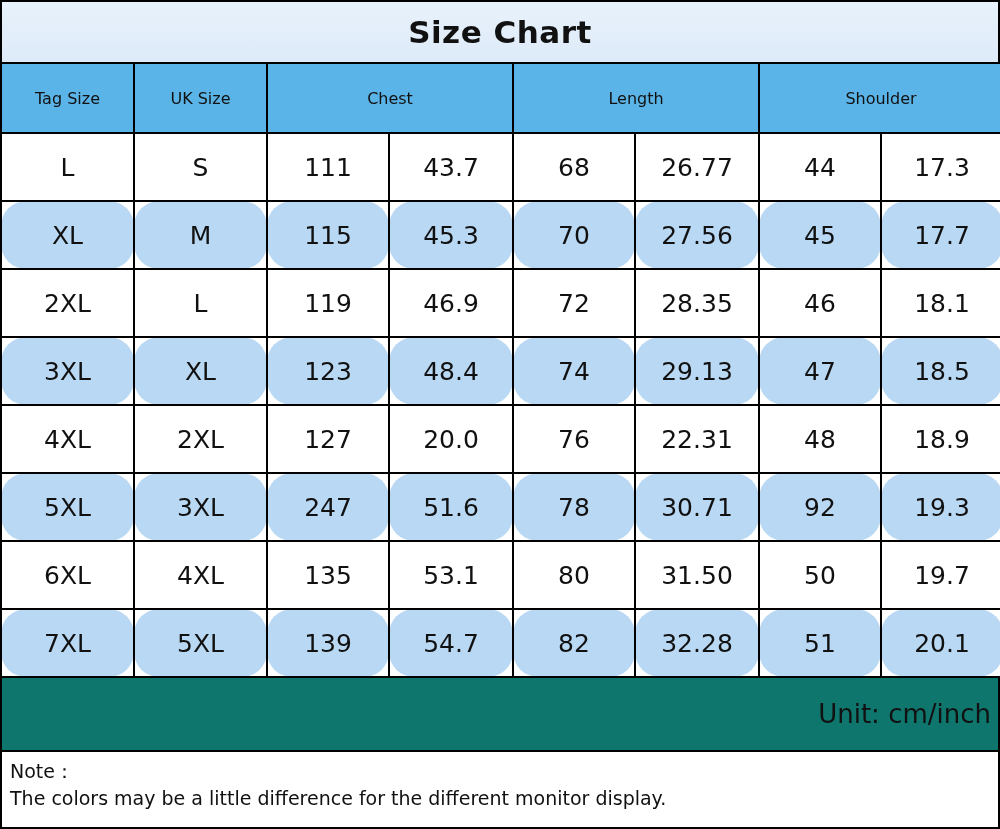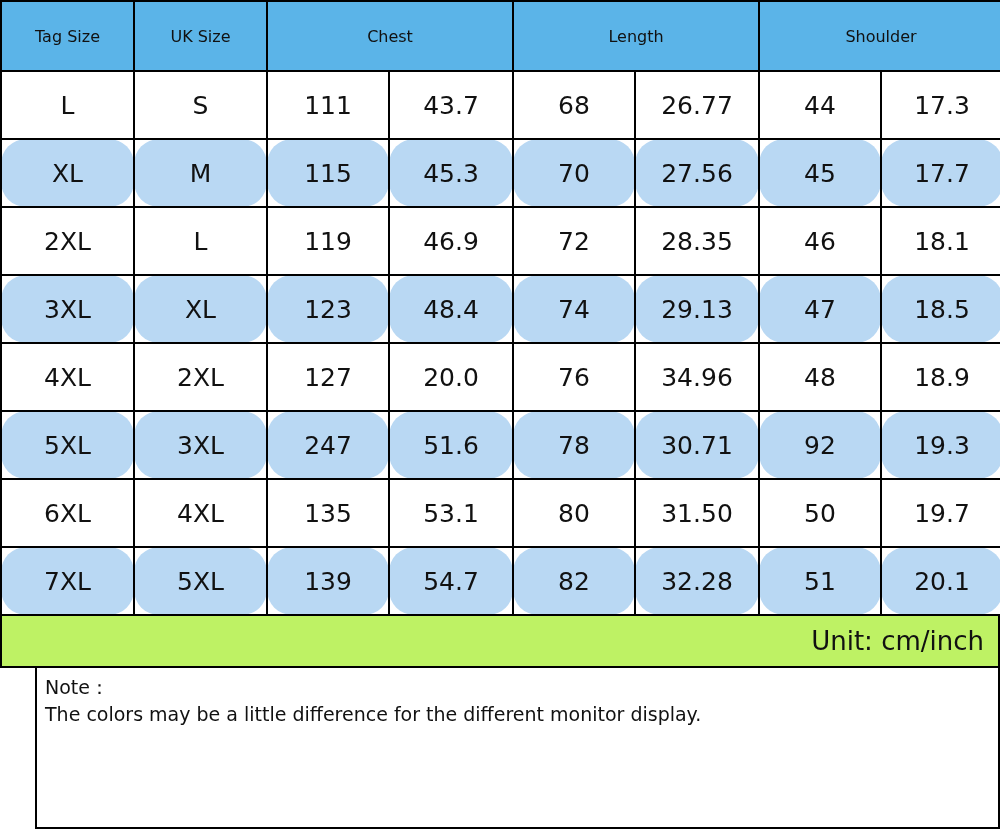--- a/index.html
+++ b/index.html
@@ -76,55 +76,57 @@
     background: #ffffff;
   }
   tr.row-even td {
     background: #b9d8f3;
     border-radius: 25px;
   }
   
   .unit-band {
     border: 2px solid #000000;
     border-top: none;
-    height: 52px;
-    box-sizing: border-box;
-    background: #bef264;
+    height: 74px;
+    box-sizing: border-box;
+    background: #0f766e;
     display: flex;
     align-items: center;
     justify-content: flex-end;
-    padding-right: 14px;
+    padding-right: 7px;
   }
   .unit-text {
     font-size: 26px;
     color: #111111;
   }
   
   .notes {
     border: 2px solid #000000;
     border-top: none;
     box-sizing: border-box;
     flex: 1 1 auto;
     background: #ffffff;
     padding: 6px 8px 2px 8px;
     overflow: hidden;
-    margin-left: 35px;
   }
   .note-line {
     font-size: 19px;
     color: #111111;
     line-height: 27px;
     white-space: nowrap;
   }
 </style>
 </head>
 <body>
 
 <div class="sheet">
 
+  <div class="title-band">
+    <div class="title-text">Size Chart</div>
+  </div>
 
   <table class="size-table">
     <colgroup>
       <col class="c-tag">
         <col class="c-uk">
       <col class="c-ch1">
         <col class="c-ch2">
       <col class="c-le1">
         <col class="c-le2">
       <col class="c-sh1">
@@ -179,21 +181,21 @@
         <td>29.13</td>
         <td>47</td>
         <td>18.5</td>
       </tr>
       <tr class="row-odd">
         <td>4XL</td>
         <td>2XL</td>
         <td>127</td>
         <td>20.0</td>
         <td>76</td>
-        <td>34.96</td>
+        <td>22.31</td>
         <td>48</td>
         <td>18.9</td>
       </tr>
       <tr class="row-even">
         <td>5XL</td>
         <td>3XL</td>
         <td>247</td>
         <td>51.6</td>
         <td>78</td>
         <td>30.71</td>

